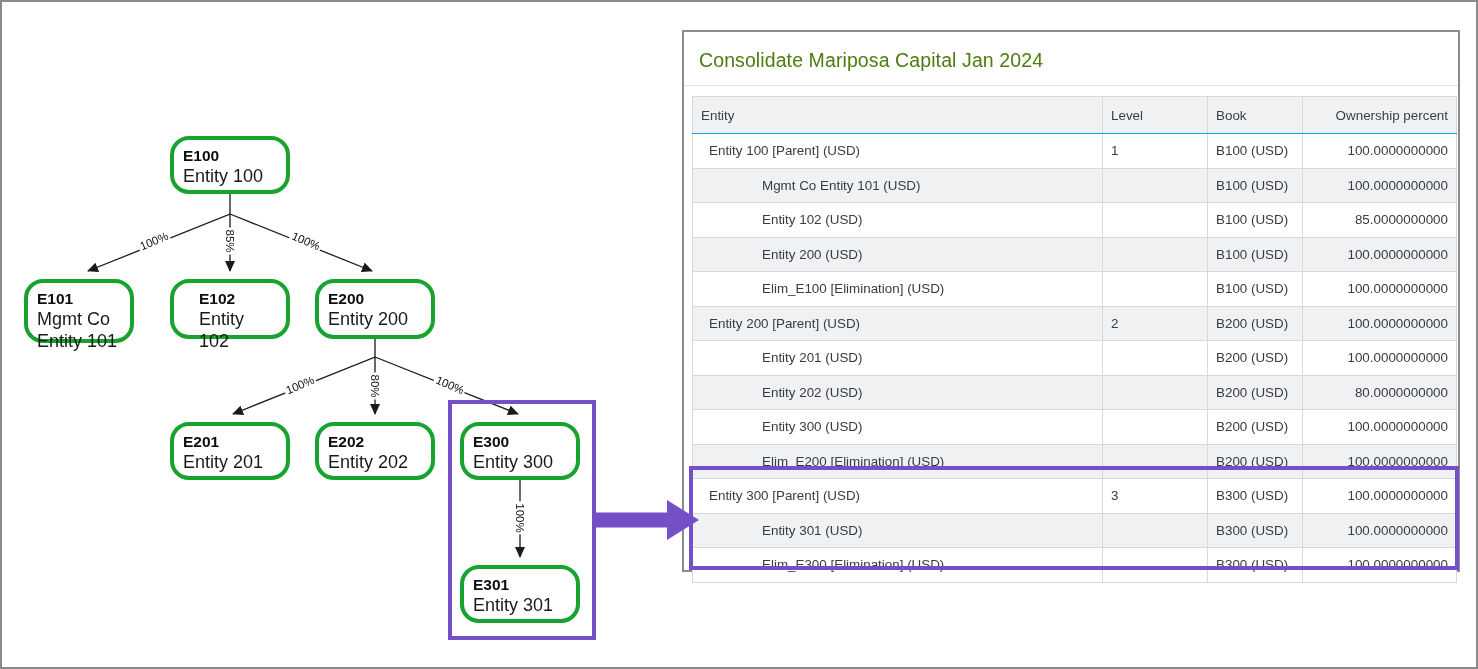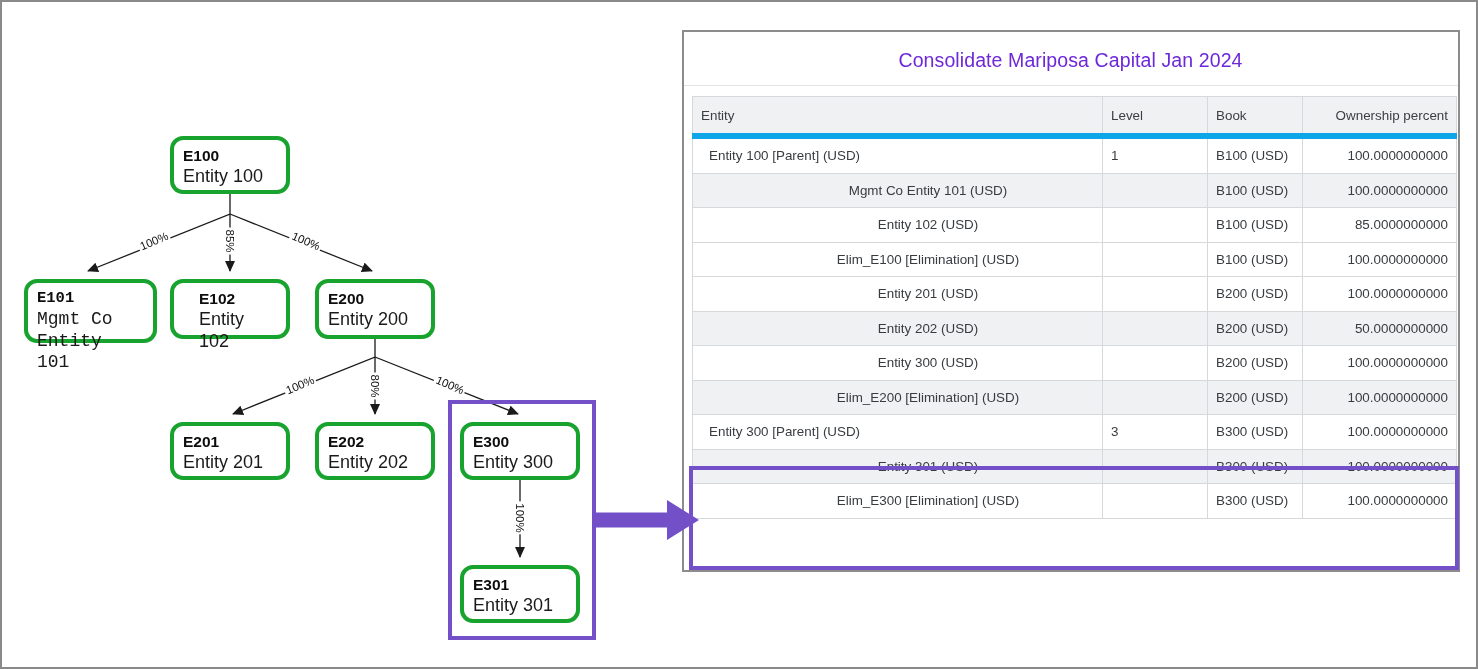--- a/index.html
+++ b/index.html
@@ -6,63 +6,63 @@
   .page{
     position:relative;width:1478px;height:669px;box-sizing:border-box;
     border:2px solid #8a8a8a;background:#fff;overflow:hidden;
     font-family:"Liberation Sans", sans-serif;color:#222;
   }
   
   svg.connectors{position:absolute;left:0;top:0;z-index:1;pointer-events:none;}
   svg.big-arrow{position:absolute;left:0;top:0;z-index:4;pointer-events:none;}
   .node{
     position:absolute;z-index:2;box-sizing:border-box;background:#fff;
-    border:4px solid var(--green,#18a22e);border-radius:13px;padding:6px 9px;
+    border:4px solid var(--green,#18a22e);border-radius:19px;padding:6px 9px;
   }
   .node-title{font-weight:bold;font-size:15.5px;color:#0d0d0d;line-height:1.25;}
   .node-sub{font-size:18px;color:#1a1a1a;line-height:1.18;margin-top:1px;}
   .edge-label{
     position:absolute;z-index:2;background:#fff;font-size:11.5px;color:#111;
     padding:0 2px;white-space:nowrap;transform:translate(-50%,-50%) rotate(var(--r,0deg));
   }
   .hl-rect{
     position:absolute;box-sizing:border-box;border:4px solid var(--purple,#7450c8);
     background:transparent;pointer-events:none;
   }
   .hl-diagram{left:446px;top:398px;width:148px;height:240px;z-index:3;}
   .hl-table{left:687px;top:464px;width:770px;height:104px;z-index:5;}
   
   .panel{
     position:absolute;left:680px;top:28px;width:778px;height:542px;z-index:2;
     box-sizing:border-box;border:2px solid #8c8c8c;background:#fff;
   }
   .panel-title{
-    font-size:19.5px;color:#6d28d9;padding:17px 16px 13px 15px;
-    border-bottom:1px solid #e2e3e5;letter-spacing:.1px;text-align:center;
+    font-size:19.5px;color:#4d7c0f;padding:17px 16px 13px 15px;
+    border-bottom:1px solid #e2e3e5;letter-spacing:.1px;
   }
   table.report{
     border-collapse:collapse;table-layout:fixed;
     margin:10px 0 0 8px;width:764px;font-size:13.4px;color:#383c40;
   }
   table.report col.c0{width:410px;}
   table.report col.c1{width:105px;}
   table.report col.c2{width:95px;}
   table.report col.c3{width:154px;}
   table.report th,table.report td{
     border:1px solid #d6d9dc;font-weight:normal;overflow:hidden;white-space:nowrap;
   }
   table.report th{
     background:#f0f1f2;text-align:left;height:36px;padding:0 8px;color:#3a3f44;
-    border-bottom:6px solid #0ea5e9;
+    border-bottom:1px solid #0ea5e9;
   }
   table.report th.num,table.report td.num{text-align:right;padding-left:31px;}
   table.report td{height:33.5px;padding:0 8px;background:#fff;margin-left:46px;}
   table.report tr.alt td{background:#eff1f3;}
   table.report td.ent{padding-left:16px;}
-  table.report td.ent.child{padding-left:69px;text-align:center;}
+  table.report td.ent.child{padding-left:69px;}
 </style>
 </head>
 <body>
 
 <div class="page">
 
   <svg class="connectors" width="1478" height="669">
     <defs>
       <marker id="arrow" markerUnits="userSpaceOnUse" markerWidth="13" markerHeight="11" refX="10" refY="5" orient="auto">
         <path d="M0,0 L11,5 L0,10 z" fill="#1a1a1a"></path>
@@ -77,21 +77,21 @@
         <polyline points="373,355 516,412" marker-end="url(#arrow)"></polyline>
         <polyline points="518,478 518,555" marker-end="url(#arrow)"></polyline>
       </g>
   </svg>
 
   <div id="nodes">
       <div class="node" style="left: 168px; top: 134px; width: 120px; height: 58px;">
         <div class="node-title">E100</div>
         <div class="node-sub">Entity 100</div>
       </div>
-      <div class="node" style="left: 22px; top: 277px; width: 133px; height: 64px; font-family: Liberation Mono, monospace;">
+      <div class="node" style="left: 22px; top: 277px; width: 110px; height: 64px;">
         <div class="node-title">E101</div>
         <div class="node-sub">Mgmt Co Entity 101</div>
       </div>
       <div class="node" style="left: 168px; top: 277px; width: 120px; height: 60px; padding-left: 25px;">
         <div class="node-title">E102</div>
         <div class="node-sub">Entity 102</div>
       </div>
       <div class="node" style="left: 313px; top: 277px; width: 120px; height: 60px;">
         <div class="node-title">E200</div>
         <div class="node-sub">Entity 200</div>
@@ -149,37 +149,49 @@
             <td></td>
             <td>B100 (USD)</td>
             <td class="num">100.0000000000</td>
           </tr>
           <tr>
             <td class="ent child">Entity 102 (USD)</td>
             <td></td>
             <td>B100 (USD)</td>
             <td class="num">85.0000000000</td>
           </tr>
+          <tr class="alt">
+            <td class="ent child">Entity 200 (USD)</td>
+            <td></td>
+            <td>B100 (USD)</td>
+            <td class="num">100.0000000000</td>
+          </tr>
           <tr>
             <td class="ent child">Elim_E100 [Elimination] (USD)</td>
             <td></td>
             <td>B100 (USD)</td>
             <td class="num">100.0000000000</td>
           </tr>
+          <tr class="alt">
+            <td class="ent">Entity 200 [Parent] (USD)</td>
+            <td>2</td>
+            <td>B200 (USD)</td>
+            <td class="num">100.0000000000</td>
+          </tr>
           <tr>
             <td class="ent child">Entity 201 (USD)</td>
             <td></td>
             <td>B200 (USD)</td>
             <td class="num">100.0000000000</td>
           </tr>
           <tr class="alt">
             <td class="ent child">Entity 202 (USD)</td>
             <td></td>
             <td>B200 (USD)</td>
-            <td class="num">50.0000000000</td>
+            <td class="num">80.0000000000</td>
           </tr>
           <tr>
             <td class="ent child">Entity 300 (USD)</td>
             <td></td>
             <td>B200 (USD)</td>
             <td class="num">100.0000000000</td>
           </tr>
           <tr class="alt">
             <td class="ent child">Elim_E200 [Elimination] (USD)</td>
             <td></td>

